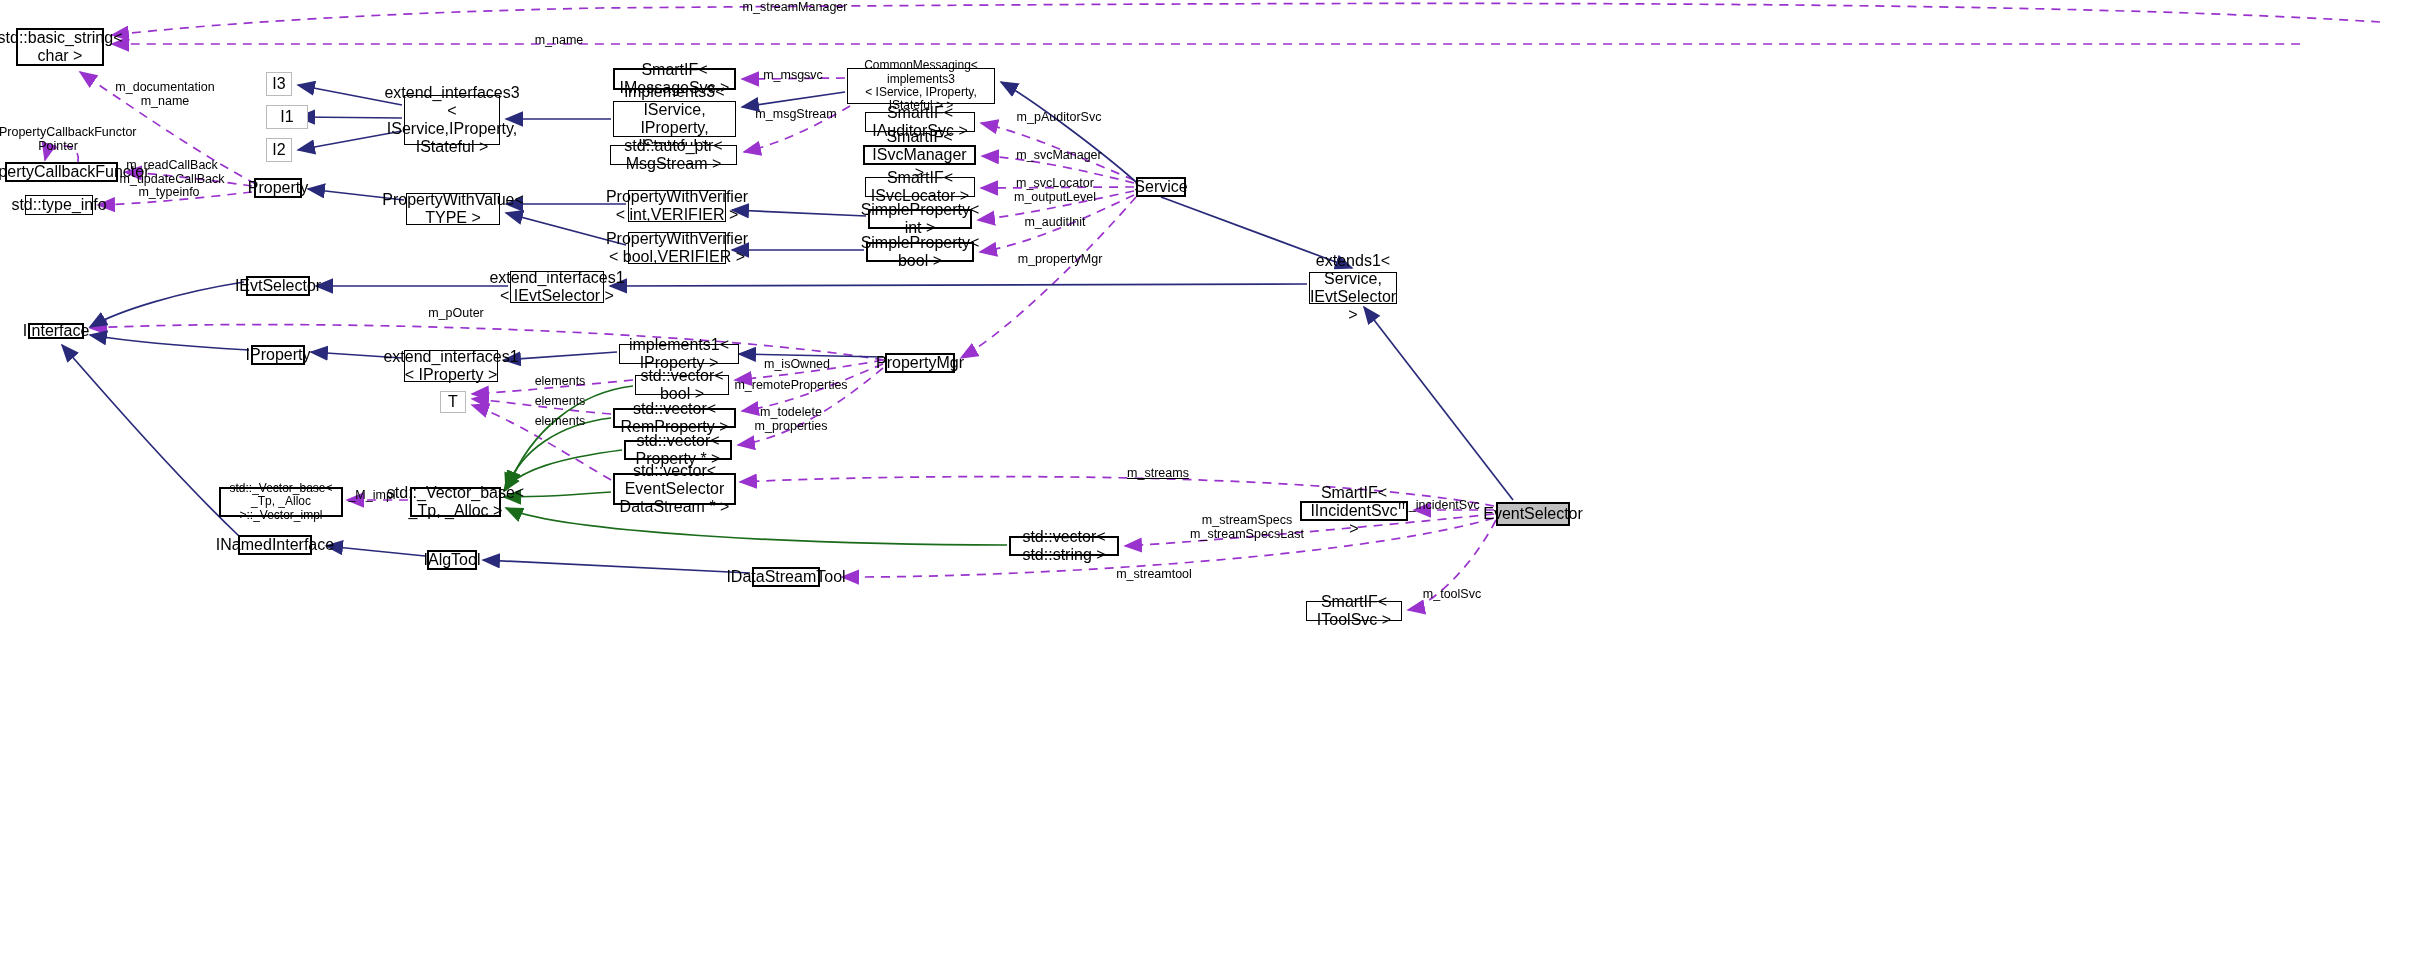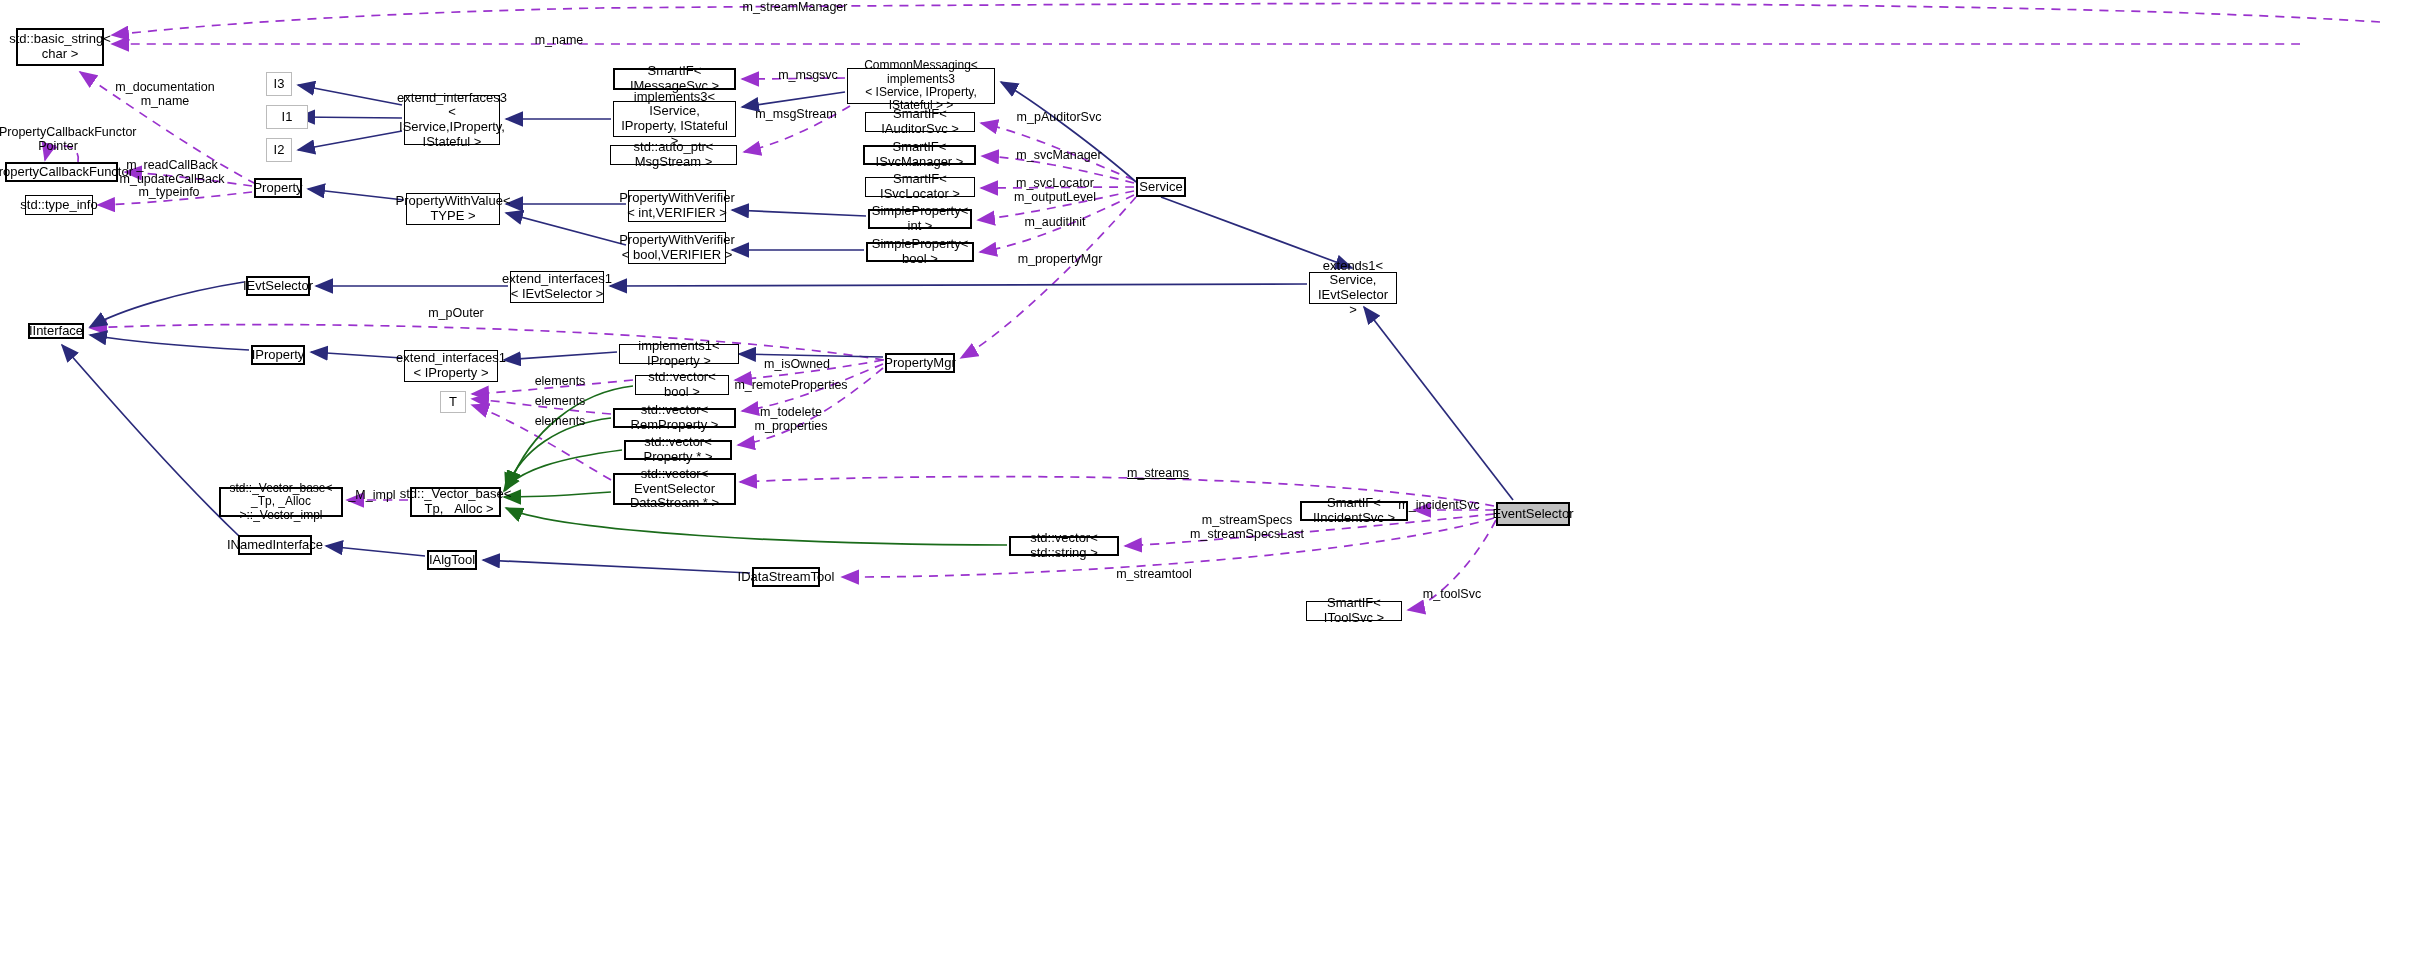--- a/index.html
+++ b/index.html
@@ -1,21 +1,21 @@
 <!DOCTYPE html>
 <html><head>
 <meta charset="utf-8">
 <style>
   html,body{margin:0;padding:0;background:#ffffff;}
   #canvas{position:relative;width:2419px;height:961px;background:#ffffff;
           font-family:"Liberation Sans","DejaVu Sans",sans-serif;overflow:hidden;}
   svg.edges{position:absolute;left:0;top:0;width:2419px;height:961px;pointer-events:none;}
 
   .node{position:absolute;box-sizing:border-box;border:1px solid #000000;background:#ffffff;
-        color:#000000;font-size:13px;line-height:1.12;text-align:center;
+        color:#000000;font-size:16px;line-height:1.12;text-align:center;
         display:flex;align-items:center;justify-content:center;padding:1px 4px;
         white-space:pre-line;z-index:5;}
   .node.thick{border-width:2px;}
   .node.light{border:1px solid #bbbbbb;}
   .node.current{background:#c0c0c0;border:2px solid #000000;}
 
   .elabel{position:absolute;font-size:12.5px;color:#000000;white-space:pre-line;
           text-align:center;line-height:1.15;z-index:6;transform:translateX(-50%);}
 </style>
 </head>
@@ -214,21 +214,21 @@
 
   <div class="elabel" style="left:795px;top:0px;">m_streamManager</div>
   <div class="elabel" style="left:559px;top:33px;">m_name</div>
   <div class="elabel" style="left:165px;top:80px;">m_documentation
 m_name</div>
   <div class="elabel" style="left:58px;top:125px;">nullPropertyCallbackFunctor
 Pointer</div>
   <div class="elabel" style="left:172px;top:158px;">m_readCallBack
 m_updateCallBack</div>
   <div class="elabel" style="left:169px;top:185px;">m_typeinfo</div>
-  <div class="elabel" style="left:793px;top:68px;margin-left:15px;">m_msgsvc</div>
+  <div class="elabel" style="left:793px;top:68px;">m_msgsvc</div>
   <div class="elabel" style="left:796px;top:107px;">m_msgStream</div>
   <div class="elabel" style="left:1059px;top:110px;">m_pAuditorSvc</div>
   <div class="elabel" style="left:1059px;top:148px;">m_svcManager</div>
   <div class="elabel" style="left:1055px;top:176px;">m_svcLocator
 m_outputLevel</div>
   <div class="elabel" style="left:1055px;top:215px;">m_auditInit</div>
   <div class="elabel" style="left:1060px;top:252px;">m_propertyMgr</div>
   <div class="elabel" style="left:456px;top:306px;">m_pOuter</div>
   <div class="elabel" style="left:797px;top:357px;">m_isOwned</div>
   <div class="elabel" style="left:791px;top:378px;">m_remoteProperties</div>

